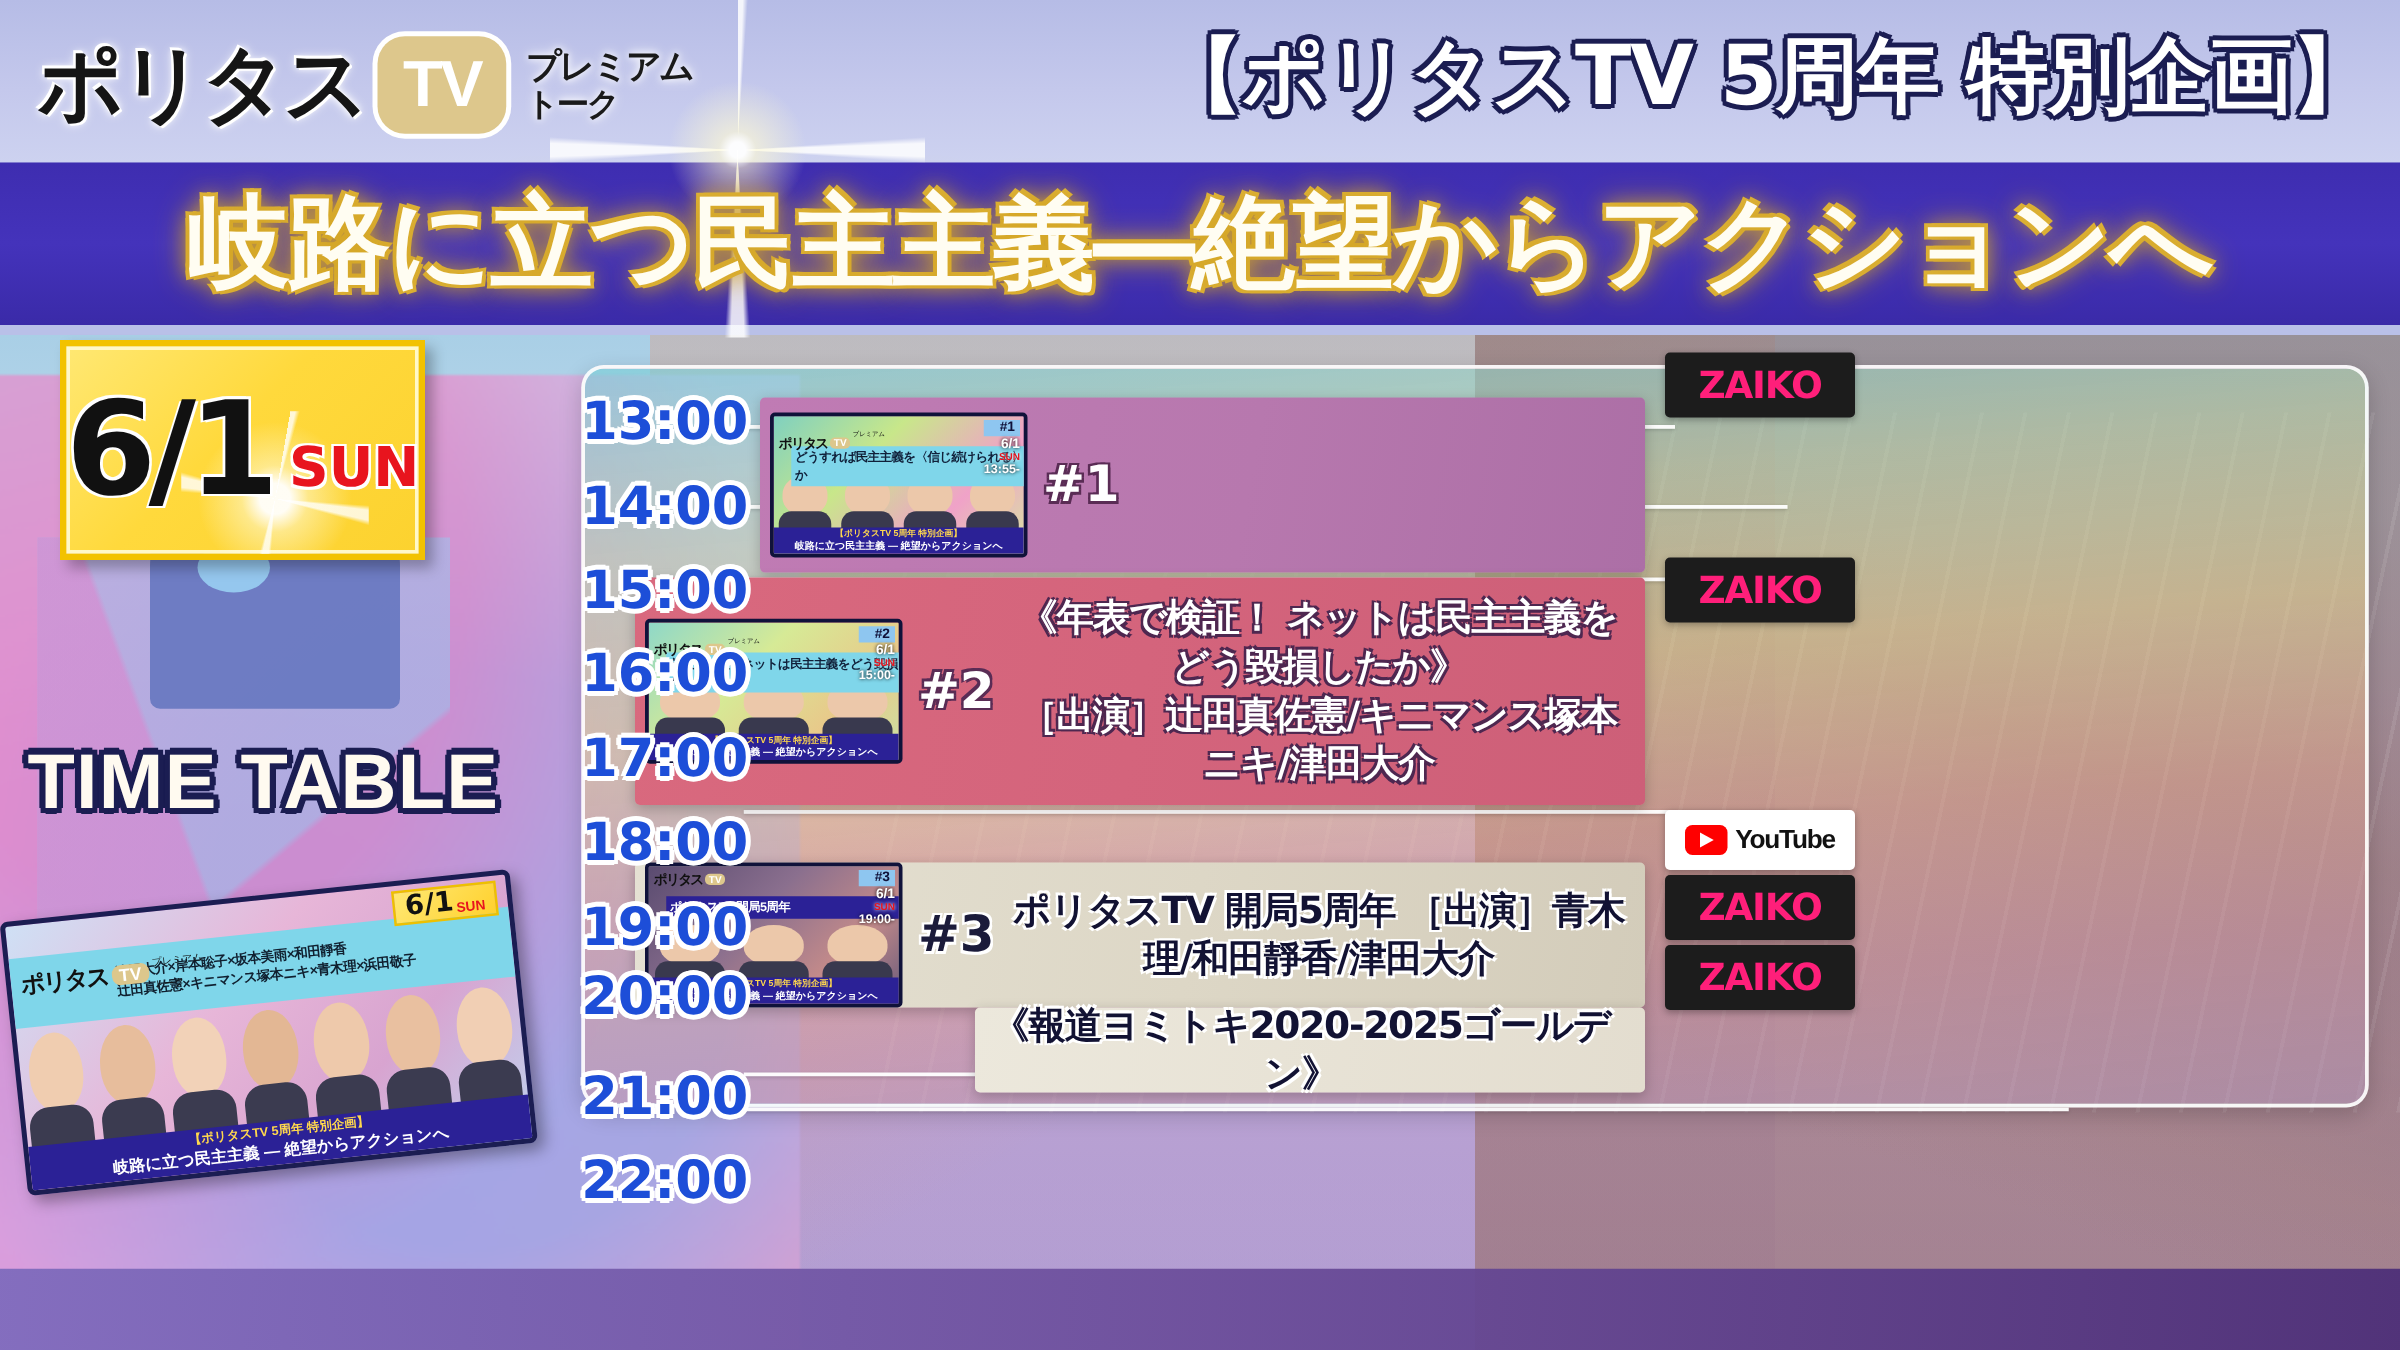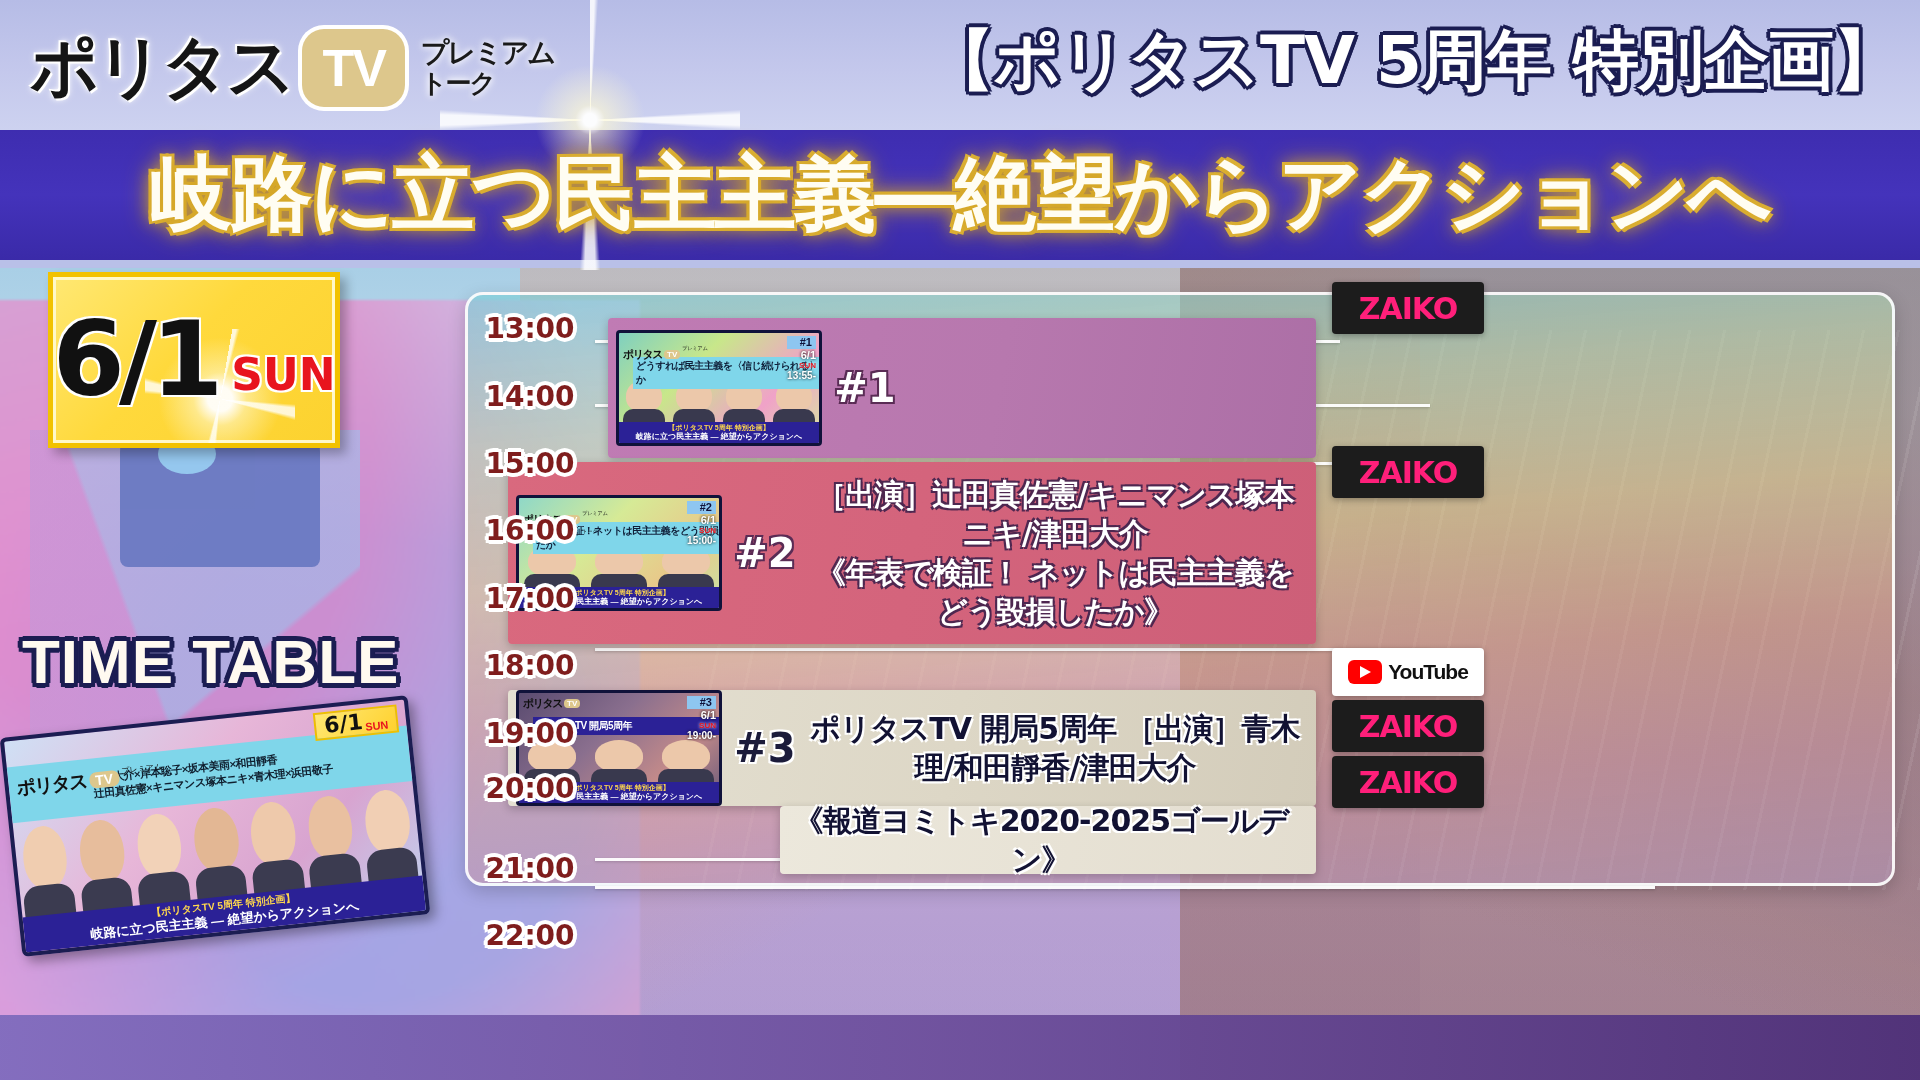--- a/index.html
+++ b/index.html
@@ -140,21 +140,21 @@
   #datebox .m { font-size:104px; font-weight:bold; color:#111; line-height:.92;
                 text-shadow:2px 2px 0 #fff,-2px 2px 0 #fff,2px -2px 0 #fff,-2px -2px 0 #fff; }
   #datebox .sl { font-size:104px; font-weight:bold; color:#111; line-height:.92; margin:0 -8px;
                 text-shadow:2px 2px 0 #fff,-2px 2px 0 #fff; }
   #datebox .d { font-size:104px; font-weight:bold; color:#111; line-height:.92;
                 text-shadow:2px 2px 0 #fff,-2px 2px 0 #fff,2px -2px 0 #fff,-2px -2px 0 #fff; }
   #datebox .dow { font-size:44px; font-weight:bold; color:#e8141e; margin-left:6px; margin-bottom:8px;
                 text-shadow:2px 2px 0 #fff,-2px 2px 0 #fff,2px -2px 0 #fff,-2px -2px 0 #fff; }
 
   #tt-label {
-    position:absolute; left:22px; top:626px; z-index:8;
+    position:absolute; left:22px; top:590px; z-index:8;
     font-size:62px; font-weight:bold; color:#fffaf0; letter-spacing:1px;
     font-family:"Liberation Sans",sans-serif;
     text-shadow:4px 4px 0 #1b1d52,-4px 4px 0 #1b1d52,4px -4px 0 #1b1d52,-4px -4px 0 #1b1d52,
                 0 5px 0 #1b1d52,0 -5px 0 #1b1d52,5px 0 0 #1b1d52,-5px 0 0 #1b1d52;
   }
 
   
   #kv {
     position:absolute; left:10px; top:716px; width:410px; height:220px; z-index:9;
     transform:rotate(-6deg);
@@ -210,21 +210,21 @@
     background:linear-gradient(175deg,
       rgba(120,205,215,.62) 0%, rgba(190,215,170,.58) 22%,
       rgba(230,210,140,.55) 42%, rgba(225,165,140,.52) 62%,
       rgba(205,150,160,.52) 80%, rgba(180,150,185,.55) 100%);
     box-shadow:0 6px 18px rgba(0,0,0,.18);
   }
 
   .timecol { position:absolute; left:465px; top:292px; width:130px; height:594px; z-index:10; }
   .tlabel {
     position:absolute; left:0; width:130px; text-align:center;
-    font-size:28px; font-weight:bold; color:#7f1d1d;
+    font-size:42px; font-weight:bold; color:#1d4ed8;
     font-family:"DejaVu Sans",sans-serif;
     text-shadow:3px 3px 0 #fff,-3px 3px 0 #fff,3px -3px 0 #fff,-3px -3px 0 #fff,
                 0 4px 0 #fff,0 -4px 0 #fff,4px 0 0 #fff,-4px 0 0 #fff;
   }
   .gridline {
     position:absolute; left:595px; height:3px; background:rgba(255,255,255,.95); z-index:7;
     box-shadow:0 1px 3px rgba(0,0,0,.18);
   }
 
   .prow {
@@ -470,22 +470,22 @@
       <div class="tf"></div>
       <div class="tf"></div>
     </div>
     <div class="tcap">
       <em>【ポリタスTV 5周年 特別企画】</em>
       <span>岐路に立つ民主主義 ― 絶望からアクションへ</span>
     </div>
   </div>
   <div class="epno">#2</div>
   <div class="ptext">
+    <div class="tl">《年表で検証！ ネットは民主主義をどう毀損したか》</div>
     <div class="tl">［出演］辻田真佐憲/キニマンス塚本ニキ/津田大介</div>
-    <div class="tl">《年表で検証！ ネットは民主主義をどう毀損したか》</div>
   </div>
 </div>
 <div class="plat" style="left:1332px; top:446px;">
   <div class="zaiko">ZAIKO</div>
 </div>
 
 <div class="prow r3">
   <div class="thumb t3">
     <div class="tlogo">
       <b>ポリタス</b>

